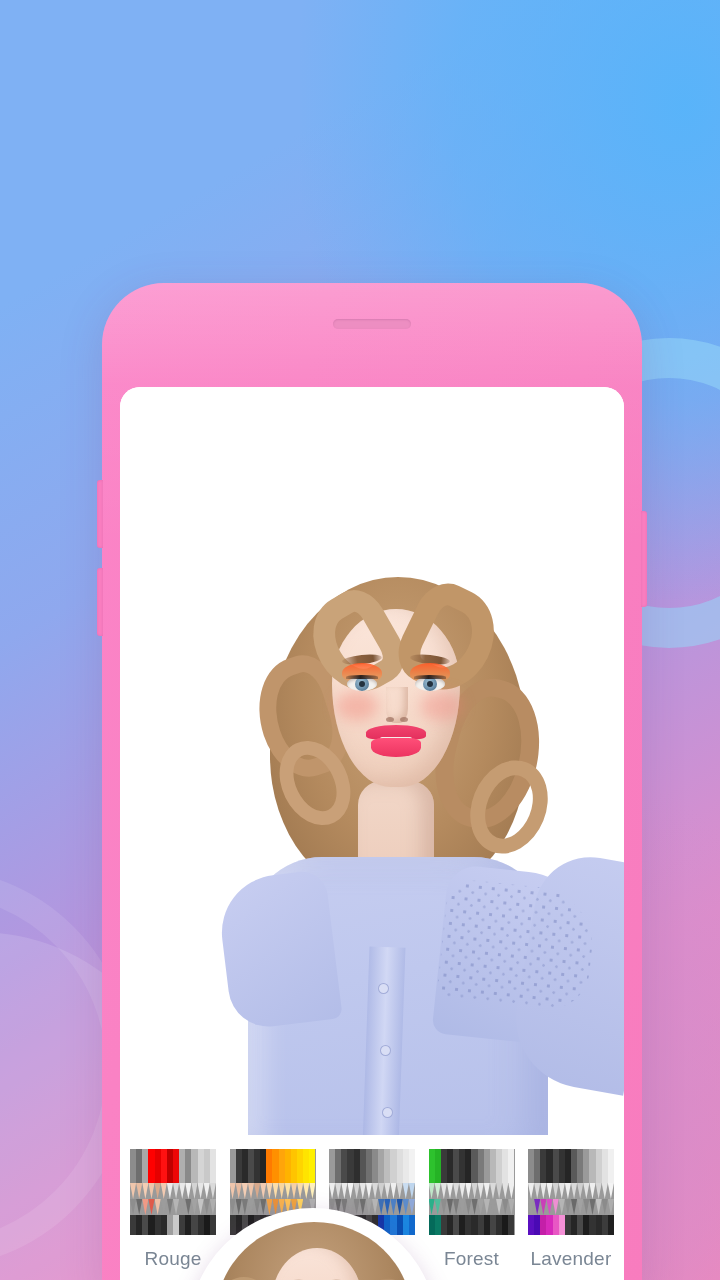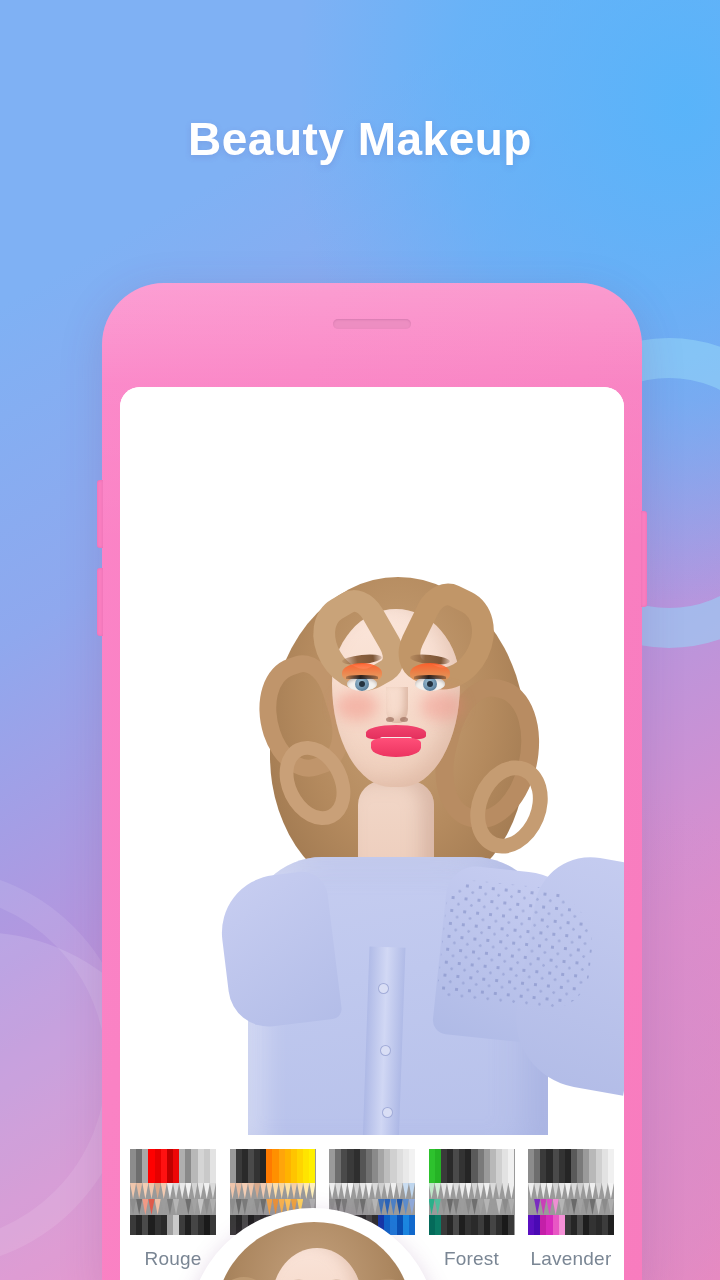--- a/index.html
+++ b/index.html
@@ -391,21 +391,20 @@
 
 <div id="page">
 
   <div id="bg-wash-blue"></div>
   <div id="bg-wash-mauve"></div>
 
   <div class="deco-ring" id="deco-ring-right"></div>
   <div class="deco-ring" id="deco-circle-left"></div>
   <div class="deco-ring" id="deco-circle-left2"></div>
 
-  <div id="title">Beauty Makeup</div>
 
   <div id="phone">
     <div id="phone-speaker"></div>
     <div class="phone-btn" id="btn-vol-up"></div>
     <div class="phone-btn" id="btn-vol-down"></div>
     <div class="phone-btn" id="btn-power"></div>
 
     <div id="screen">
 
       <div id="photo-after">

